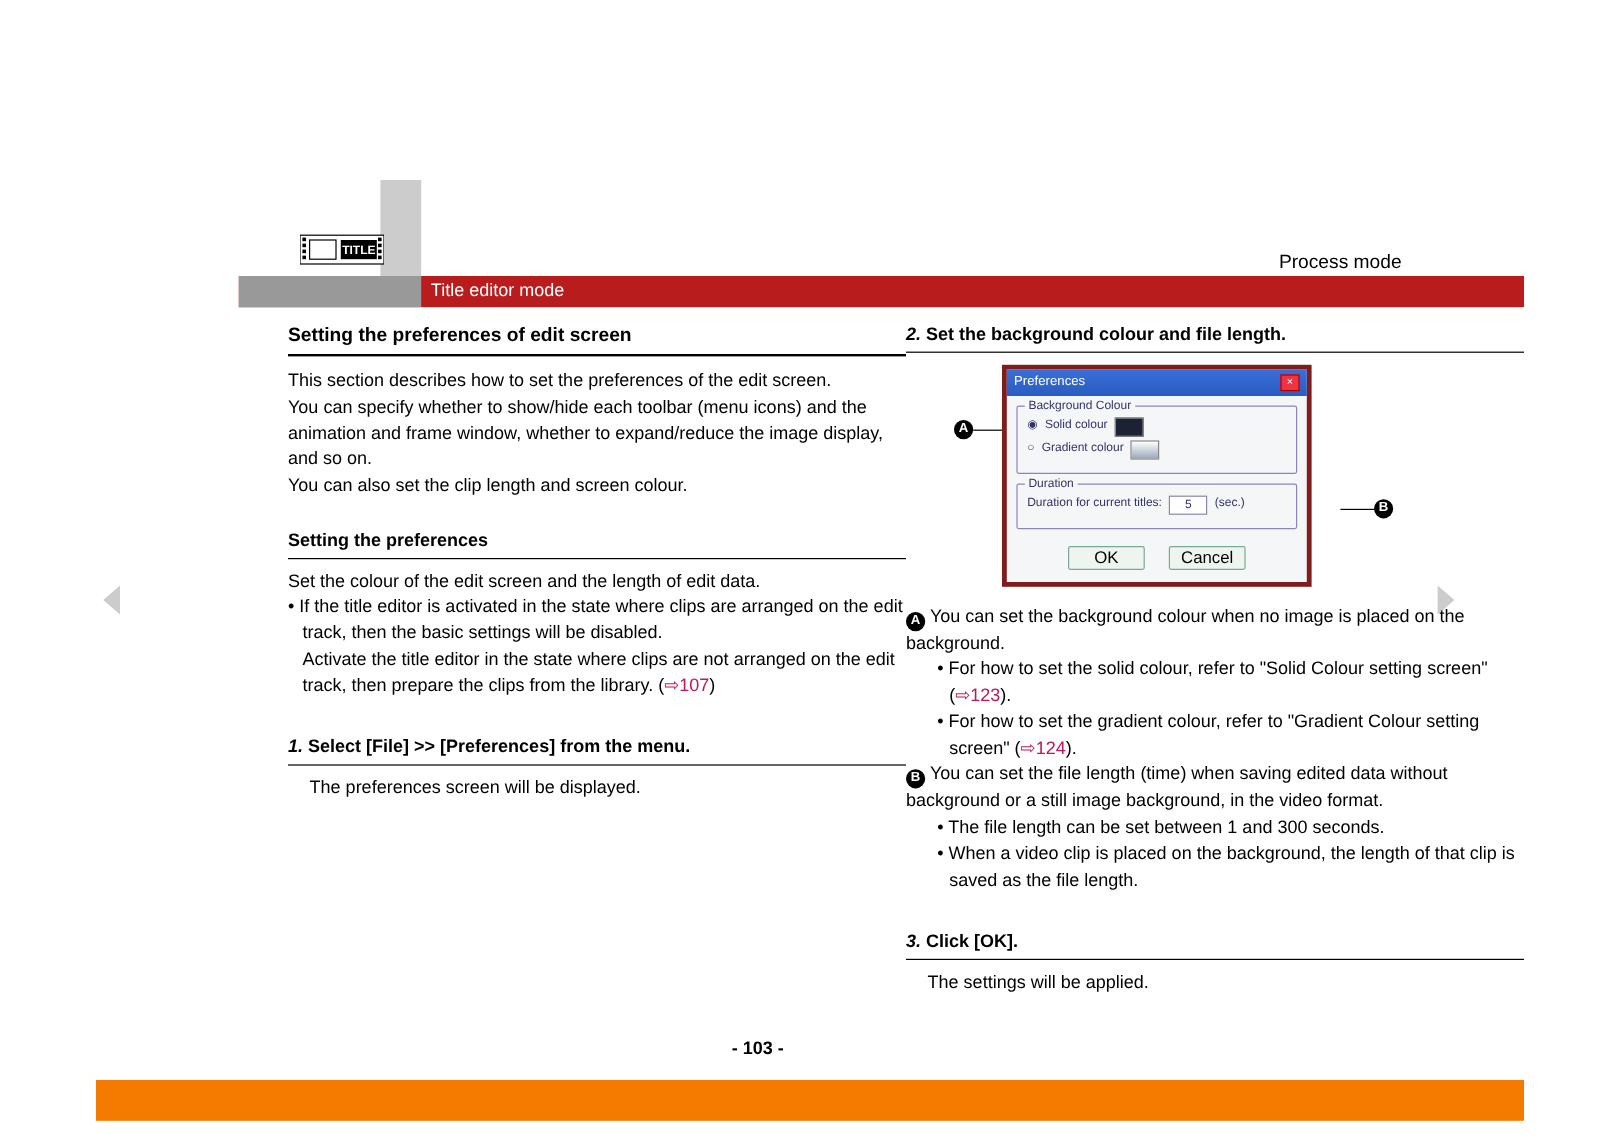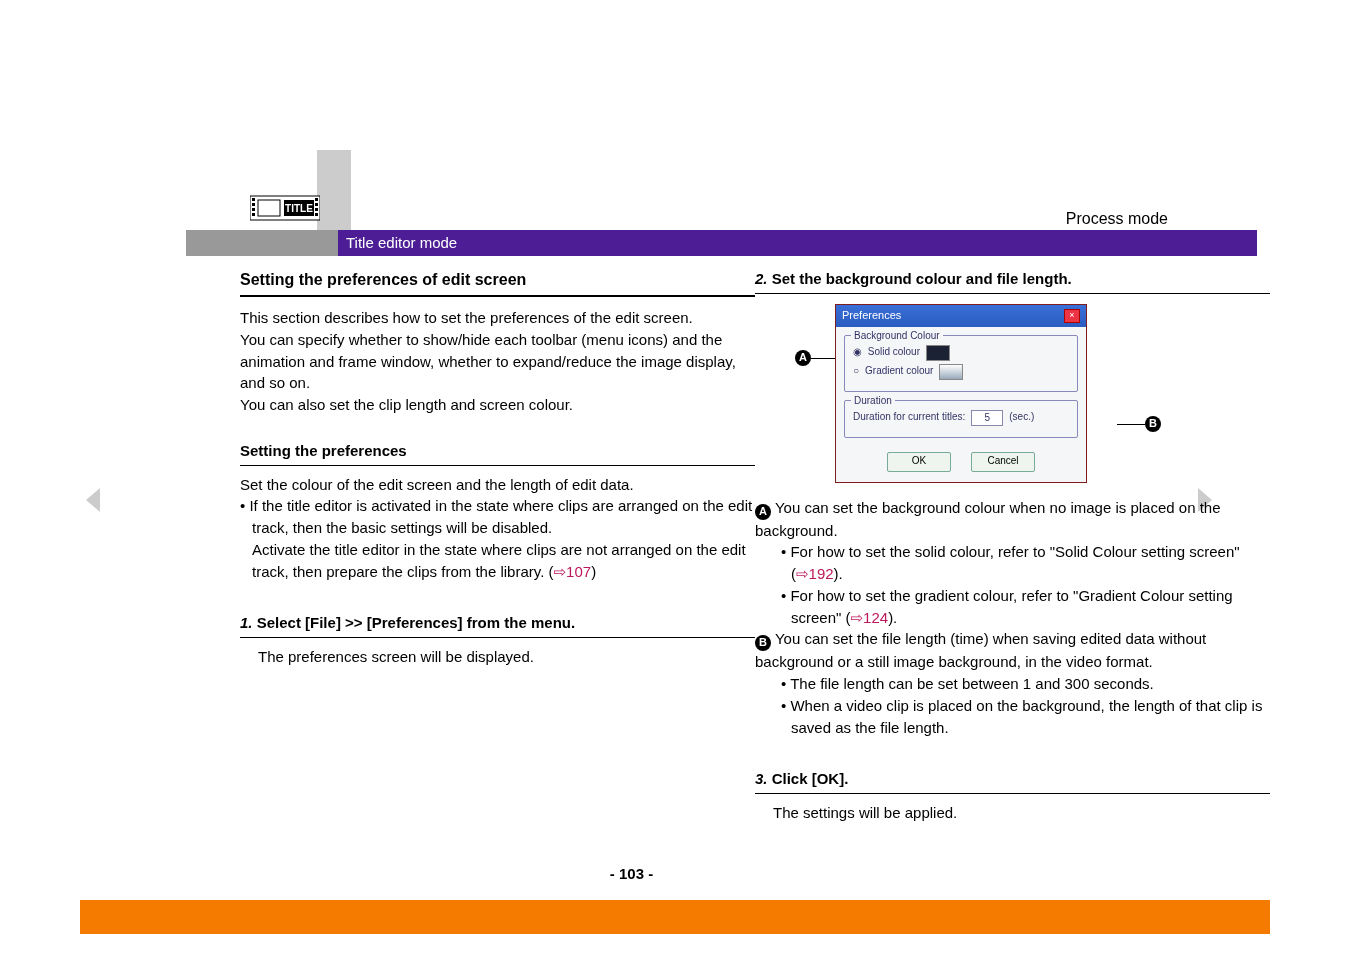--- a/index.html
+++ b/index.html
@@ -32,25 +32,25 @@
   .grey-bar {
     position: absolute;
     left: 317px;
     top: 150px;
     width: 34px;
     height: 80px;
     background: #ccc;
   }
   .orange-bar {
     position: absolute;
-    left: 186px;
+    left: 199px;
     top: 230px;
     width: 1071px;
     height: 26px;
-    background: #4c1d95;
+    background: #b91c1c;
   }
   .orange-bar .grey-seg {
     position: absolute;
     left: 0;
     top: 0;
     width: 152px;
     height: 26px;
     background: #999;
   }
   .orange-bar .label {
@@ -128,21 +128,21 @@
     align-items: center;
     justify-content: center;
     vertical-align: -2px;
   }
   .dialog-wrap {
     position: relative;
     margin: 10px 0 14px 40px;
     width: 330px;
   }
   .dialog {
-    border: 1px solid #7f1d1d;
+    border: 4px solid #7f1d1d;
     background: #f5f6f7;
     width: 250px;
     font-size: 10px;
     position: relative;
     margin-left: 40px;
   }
   .dlg-title {
     background: linear-gradient(#3a6fd8, #2a5cc0);
     color: #fff;
     font-size: 11px;
@@ -204,21 +204,21 @@
     display: flex;
     justify-content: center;
     gap: 20px;
     padding: 6px 0 10px 0;
   }
   .dlg-btn {
     border: 1px solid #7a9;
     background: #eef5ee;
     width: 62px;
     height: 18px;
-    font-size: 10px;
+    font-size: 14px;
     line-height: 16px;
     text-align: center;
     border-radius: 2px;
   }
   .callout-a {
     position: absolute;
     left: 0px;
     top: 46px;
   }
   .callout-b {
@@ -385,21 +385,21 @@
         </div>
         <div class="callout-line-b"></div>
         <span class="circ callout-b">B</span>
       </div>
 
       <div>
         <span class="circ">A</span>
         <span>You can set the background colour when no image is placed on the background.</span>
       </div>
       <div class="indent2">
-        <span>• For how to set the solid colour, refer to "Solid Colour setting screen" (</span><span class="link">⇨192</span><span>).</span>
+        <span>• For how to set the solid colour, refer to "Solid Colour setting screen" (</span><span class="link">⇨123</span><span>).</span>
       </div>
       <div class="indent2">
         <span>• For how to set the gradient colour, refer to "Gradient Colour setting screen" (</span><span class="link">⇨124</span><span>).</span>
       </div>
       <div>
         <span class="circ">B</span>
         <span>You can set the file length (time) when saving edited data without background or a still image background, in the video format.</span>
       </div>
       <div class="indent2">• The file length can be set between 1 and 300 seconds.</div>
       <div class="indent2">• When a video clip is placed on the background, the length of that clip is saved as the file length.</div>

